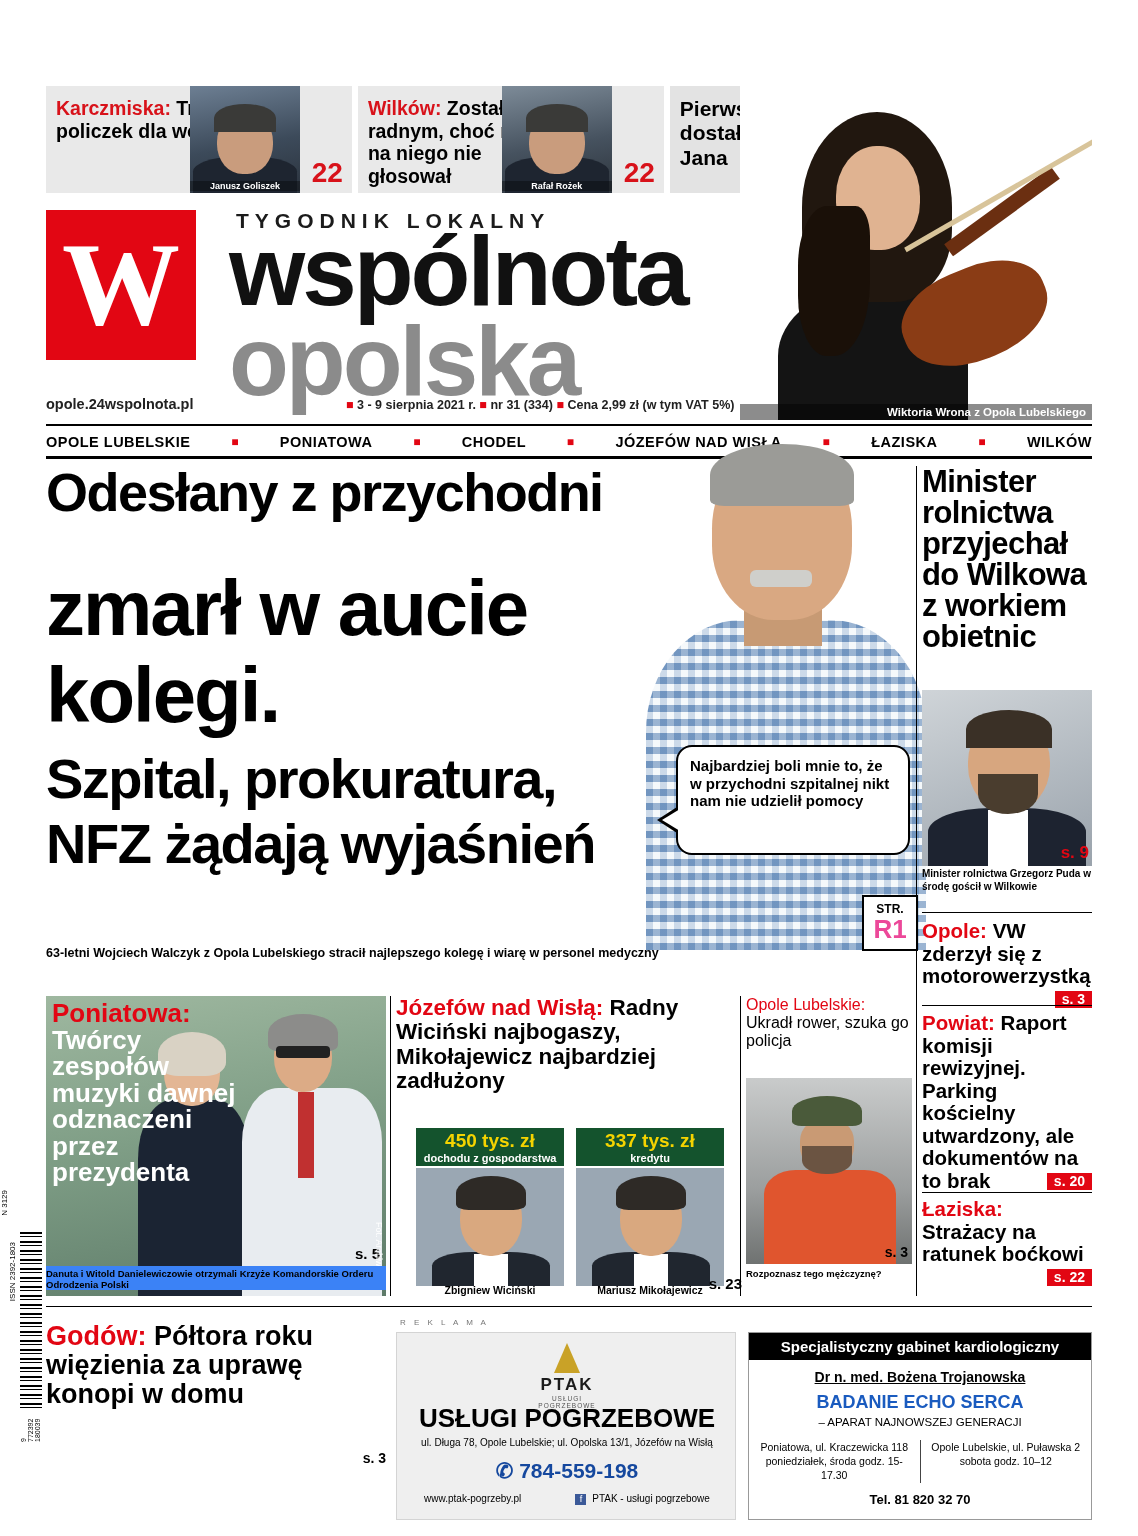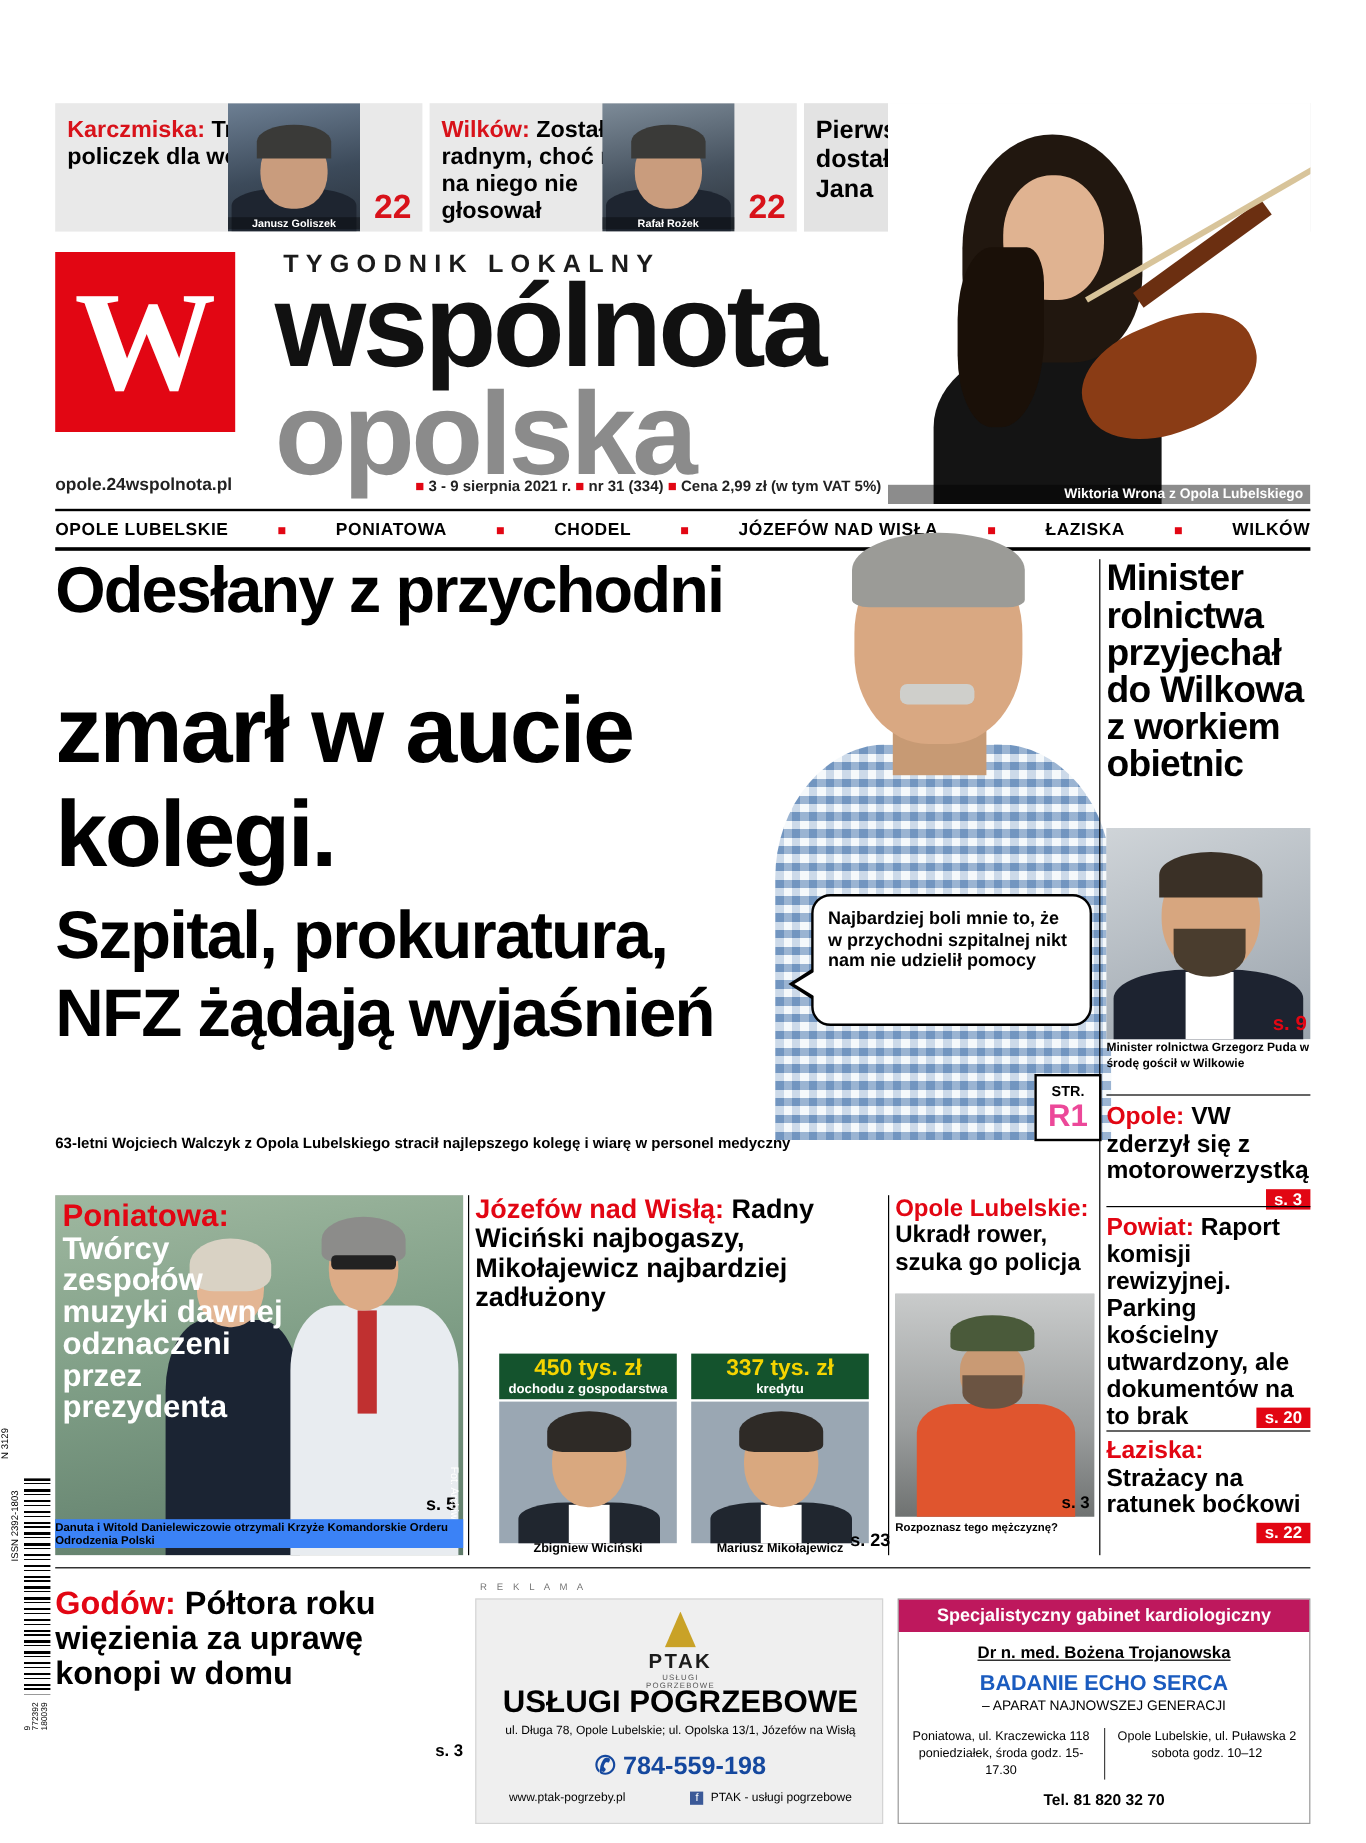--- a/index.html
+++ b/index.html
@@ -262,21 +262,21 @@
   .jz-badge .small { font-size:11px; display:block; }
   .jz-photo { position:absolute; width:148px; height:118px; overflow:hidden; background:#9aa7b3; }
   .jz-head { position:absolute; left:44px; top:14px; width:62px; height:74px; background:#d9a87f; border-radius:48%; }
   .jz-hair { position:absolute; left:40px; top:8px; width:70px; height:34px; background:#2e2a26; border-radius:50% 50% 18% 18%; }
   .jz-body { position:absolute; left:16px; top:84px; width:118px; height:40px; background:#20262f; border-radius:34% 34% 0 0; }
   .jz-shirt { position:absolute; left:58px; top:86px; width:34px; height:34px; background:#fff; }
   .jz-name { position:absolute; width:148px; text-align:center; font-size:10.5px; font-weight:bold; }
   .jz-page { position:absolute; right:0; bottom:0; font-size:15px; font-weight:bold; }
 
   .box-opolelub { position:absolute; left:746px; top:996px; width:166px; height:300px; }
-  .ol-title { font-size:20px; font-weight:bold; line-height:1.12; }
+  .ol-title { font-size:16px; font-weight:normal; line-height:1.12; }
   .ol-title .red { color:#e20613; }
   .ol-photo { position:absolute; left:0; top:82px; width:166px; height:186px; overflow:hidden; background:#b9bcbe; }
   .ol-bg { position:absolute; inset:0; background:linear-gradient(180deg,#c9cbcb 0%,#9b9e9e 60%,#6f7271 100%); }
   .ol-cap { position:absolute; left:46px; top:18px; width:70px; height:30px; background:#4a5a3a; border-radius:50% 50% 14% 14%; }
   .ol-face { position:absolute; left:54px; top:40px; width:54px; height:52px; background:#c99a74; border-radius:44%; }
   .ol-beard { position:absolute; left:56px; top:68px; width:50px; height:28px; background:#6b5442; border-radius:0 0 48% 48%; }
   .ol-body { position:absolute; left:18px; top:92px; width:132px; height:100px; background:#e0552e; border-radius:24% 24% 0 0; }
   .ol-page { position:absolute; right:4px; bottom:4px; font-size:14px; font-weight:bold; }
   .ol-caption { position:absolute; left:0; top:272px; font-size:9.5px; font-weight:bold; }
 
@@ -302,21 +302,21 @@
   .ptak-main { position:absolute; left:0; top:70px; width:340px; text-align:center; font-size:26px; font-weight:bold; }
   .ptak-addr { position:absolute; left:0; top:104px; width:340px; text-align:center; font-size:10px; }
   .ptak-phone { position:absolute; left:0; top:126px; width:340px; text-align:center; font-size:21px; font-weight:bold; color:#15489e; }
   .ptak-foot { position:absolute; left:0; top:160px; width:340px; display:flex; justify-content:space-around; font-size:10px; }
   .fb-ic { display:inline-block; width:11px; height:11px; background:#3b5998; color:#fff; font-size:9px; line-height:11px; text-align:center; margin-right:3px; }
 
   .ad-cardio {
     position:absolute; left:748px; top:1332px; width:344px; height:188px;
     background:#fff; border:1px solid #999;
   }
-  .cardio-bar { background:#be185d; color:#fff; text-align:center; font-size:15px; font-weight:bold; padding:5px 0; }
+  .cardio-bar { background:#000000; color:#fff; text-align:center; font-size:15px; font-weight:bold; padding:5px 0; }
   .cardio-doc { text-align:center; font-size:14px; font-weight:bold; margin-top:9px;text-decoration:underline; }
   .cardio-main { text-align:center; font-size:18px; font-weight:bold; color:#1a5bbf; margin-top:7px; }
   .cardio-sub { text-align:center; font-size:11.5px; margin-top:3px; }
   .cardio-cols { display:flex; margin-top:12px; font-size:10.5px; text-align:center; }
   .cardio-cols > div { flex:1; padding:0 6px; line-height:1.35; }
   .cardio-cols > div:first-child { border-right:1px solid #444; }
   .cardio-tel { text-align:center; font-size:13px; font-weight:bold; margin-top:9px; }
 
   
   .barcode { position:absolute; left:8px; top:1232px; width:34px; height:210px; }

